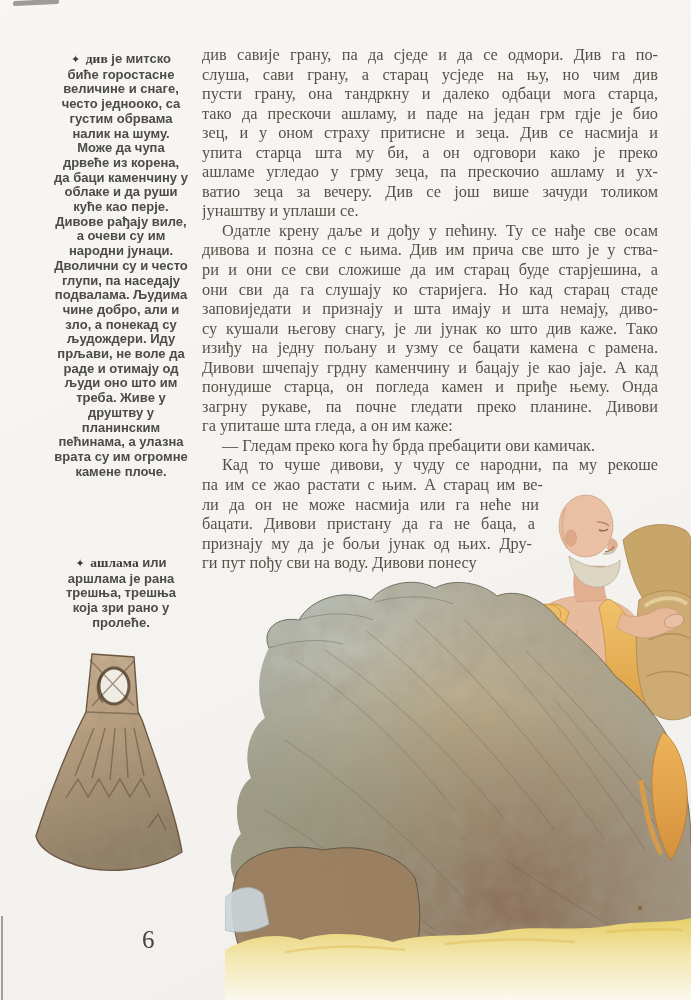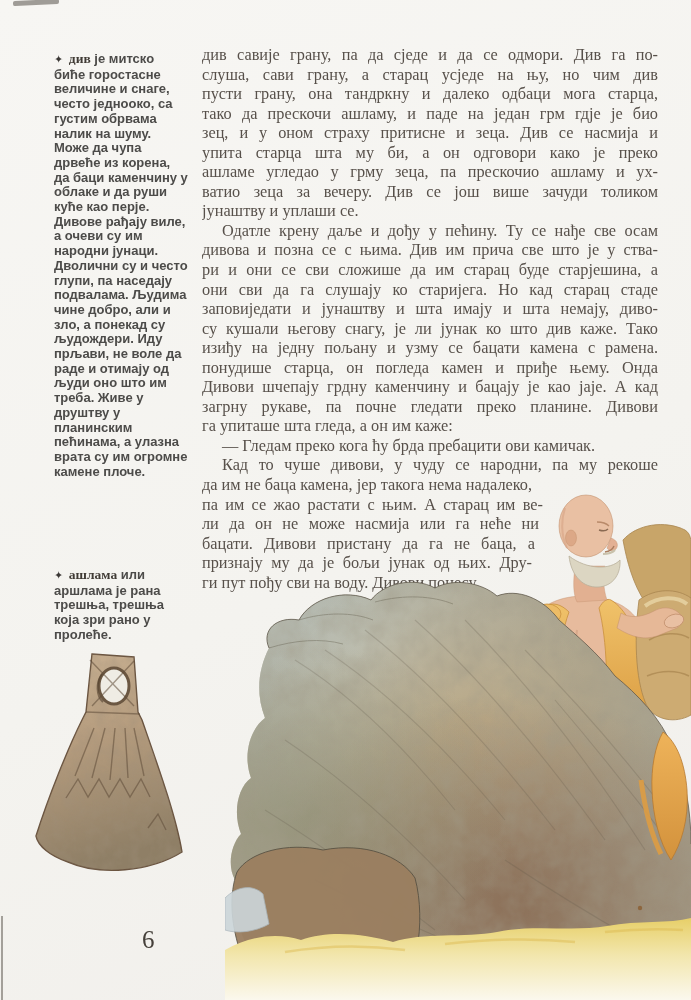--- a/index.html
+++ b/index.html
@@ -8,23 +8,23 @@
         font-family:"Liberation Serif",serif;}
   
   .artifact-top{position:absolute;left:13px;top:0;width:46px;height:5px;
         background:rgba(88,82,74,.55);border-radius:2px;transform:rotate(-3deg);}
   .artifact-left{position:absolute;left:1px;top:916px;width:2px;height:84px;
         background:rgba(84,78,69,.5);}
   
   .sidebar{position:absolute;left:54px;top:52px;width:134px;height:930px;}
   .note{position:absolute;left:0;width:134px;
         font-family:"Liberation Sans",sans-serif;font-weight:bold;
-        font-size:13px;line-height:14.7px;color:#4c4b49;text-align:left;}
+        font-size:13px;line-height:14.7px;color:#4c4b49;text-align:center;}
   .note-1{top:0;}
-  .note-2{top:516px;}
+  .note-2{top:504px;}
   .note-3{top:822px;}
   .bullet{font-family:"DejaVu Sans",sans-serif;font-size:11px;color:#3c3936;margin-right:2px;}
   .term{font-family:"Liberation Serif",serif;font-weight:bold;font-size:13.5px;color:#403b35;}
   
   .main-text{position:absolute;left:202px;top:45px;width:456px;
         font-size:16.3px;line-height:19.55px;color:#57504a;}
   .tl{height:19.55px;overflow:hidden;}
   .tl.j{text-align:justify;text-align-last:justify;}
   .tl.ind{text-indent:20px;}
   
@@ -54,30 +54,29 @@
       <div class="tl j">тако да прескочи ашламу, и паде на један грм гдје је био</div>
       <div class="tl j">зец, и у оном страху притисне и зеца. Див се насмија и</div>
       <div class="tl j">упита старца шта му би, а он одговори како је преко</div>
       <div class="tl j">ашламе угледао у грму зеца, па прескочио ашламу и ух-</div>
       <div class="tl j">ватио зеца за вечеру. Див се још више зачуди толиком</div>
       <div class="tl">јунаштву и уплаши се.</div>
       <div class="tl j ind">Одатле крену даље и дођу у пећину. Ту се нађе све осам</div>
       <div class="tl j">дивова и позна се с њима. Див им прича све што је у ства-</div>
       <div class="tl j">ри и они се сви сложише да им старац буде старјешина, а</div>
       <div class="tl j">они сви да га слушају ко старијега. Но кад старац стаде</div>
-      <div class="tl j">заповиједати и јунаштву и шта имају и шта немају, диво-</div>
+      <div class="tl j">заповиједати и признају и шта имају и шта немају, диво-</div>
       <div class="tl j">су кушали његову снагу, је ли јунак ко што див каже. Тако</div>
       <div class="tl j">изиђу на једну пољану и узму се бацати камена с рамена.</div>
+      <div class="tl j">Дивови шчепају грдну каменчину и бацају је као јаје. А кад</div>
       <div class="tl j">понудише старца, он погледа камен и приђе њему. Онда</div>
-      <div class="tl j">Дивови шчепају грдну каменчину и бацају је као јаје. А кад</div>
       <div class="tl j">загрну рукаве, па почне гледати преко планине. Дивови</div>
       <div class="tl">га упиташе шта гледа, а он им каже:</div>
       <div class="tl ind">— Гледам преко кога ћу брда пребацити ови камичак.</div>
       <div class="tl j ind">Кад то чуше дивови, у чуду се народни, па му рекоше</div>
-      <div class="tl">да им не баца камена, јер такога нема надалеко,</div>
       <div class="tl j" style="width: 341px;">па им се жао растати с њим. А старац им ве-</div>
       <div class="tl j" style="width: 337px;">ли да он не може насмија или га неће ни</div>
       <div class="tl j" style="width: 333px;">бацати. Дивови пристану да га не баца, а</div>
       <div class="tl j" style="width: 330px;">признају му да је бољи јунак од њих.  Дру-</div>
       <div class="tl" style="width: 322px;">ги пут пођу сви на воду. Дивови понесу</div>
     </div>
 
   <div class="page-number">6</div>
 
   <div class="illustration-hoe">

